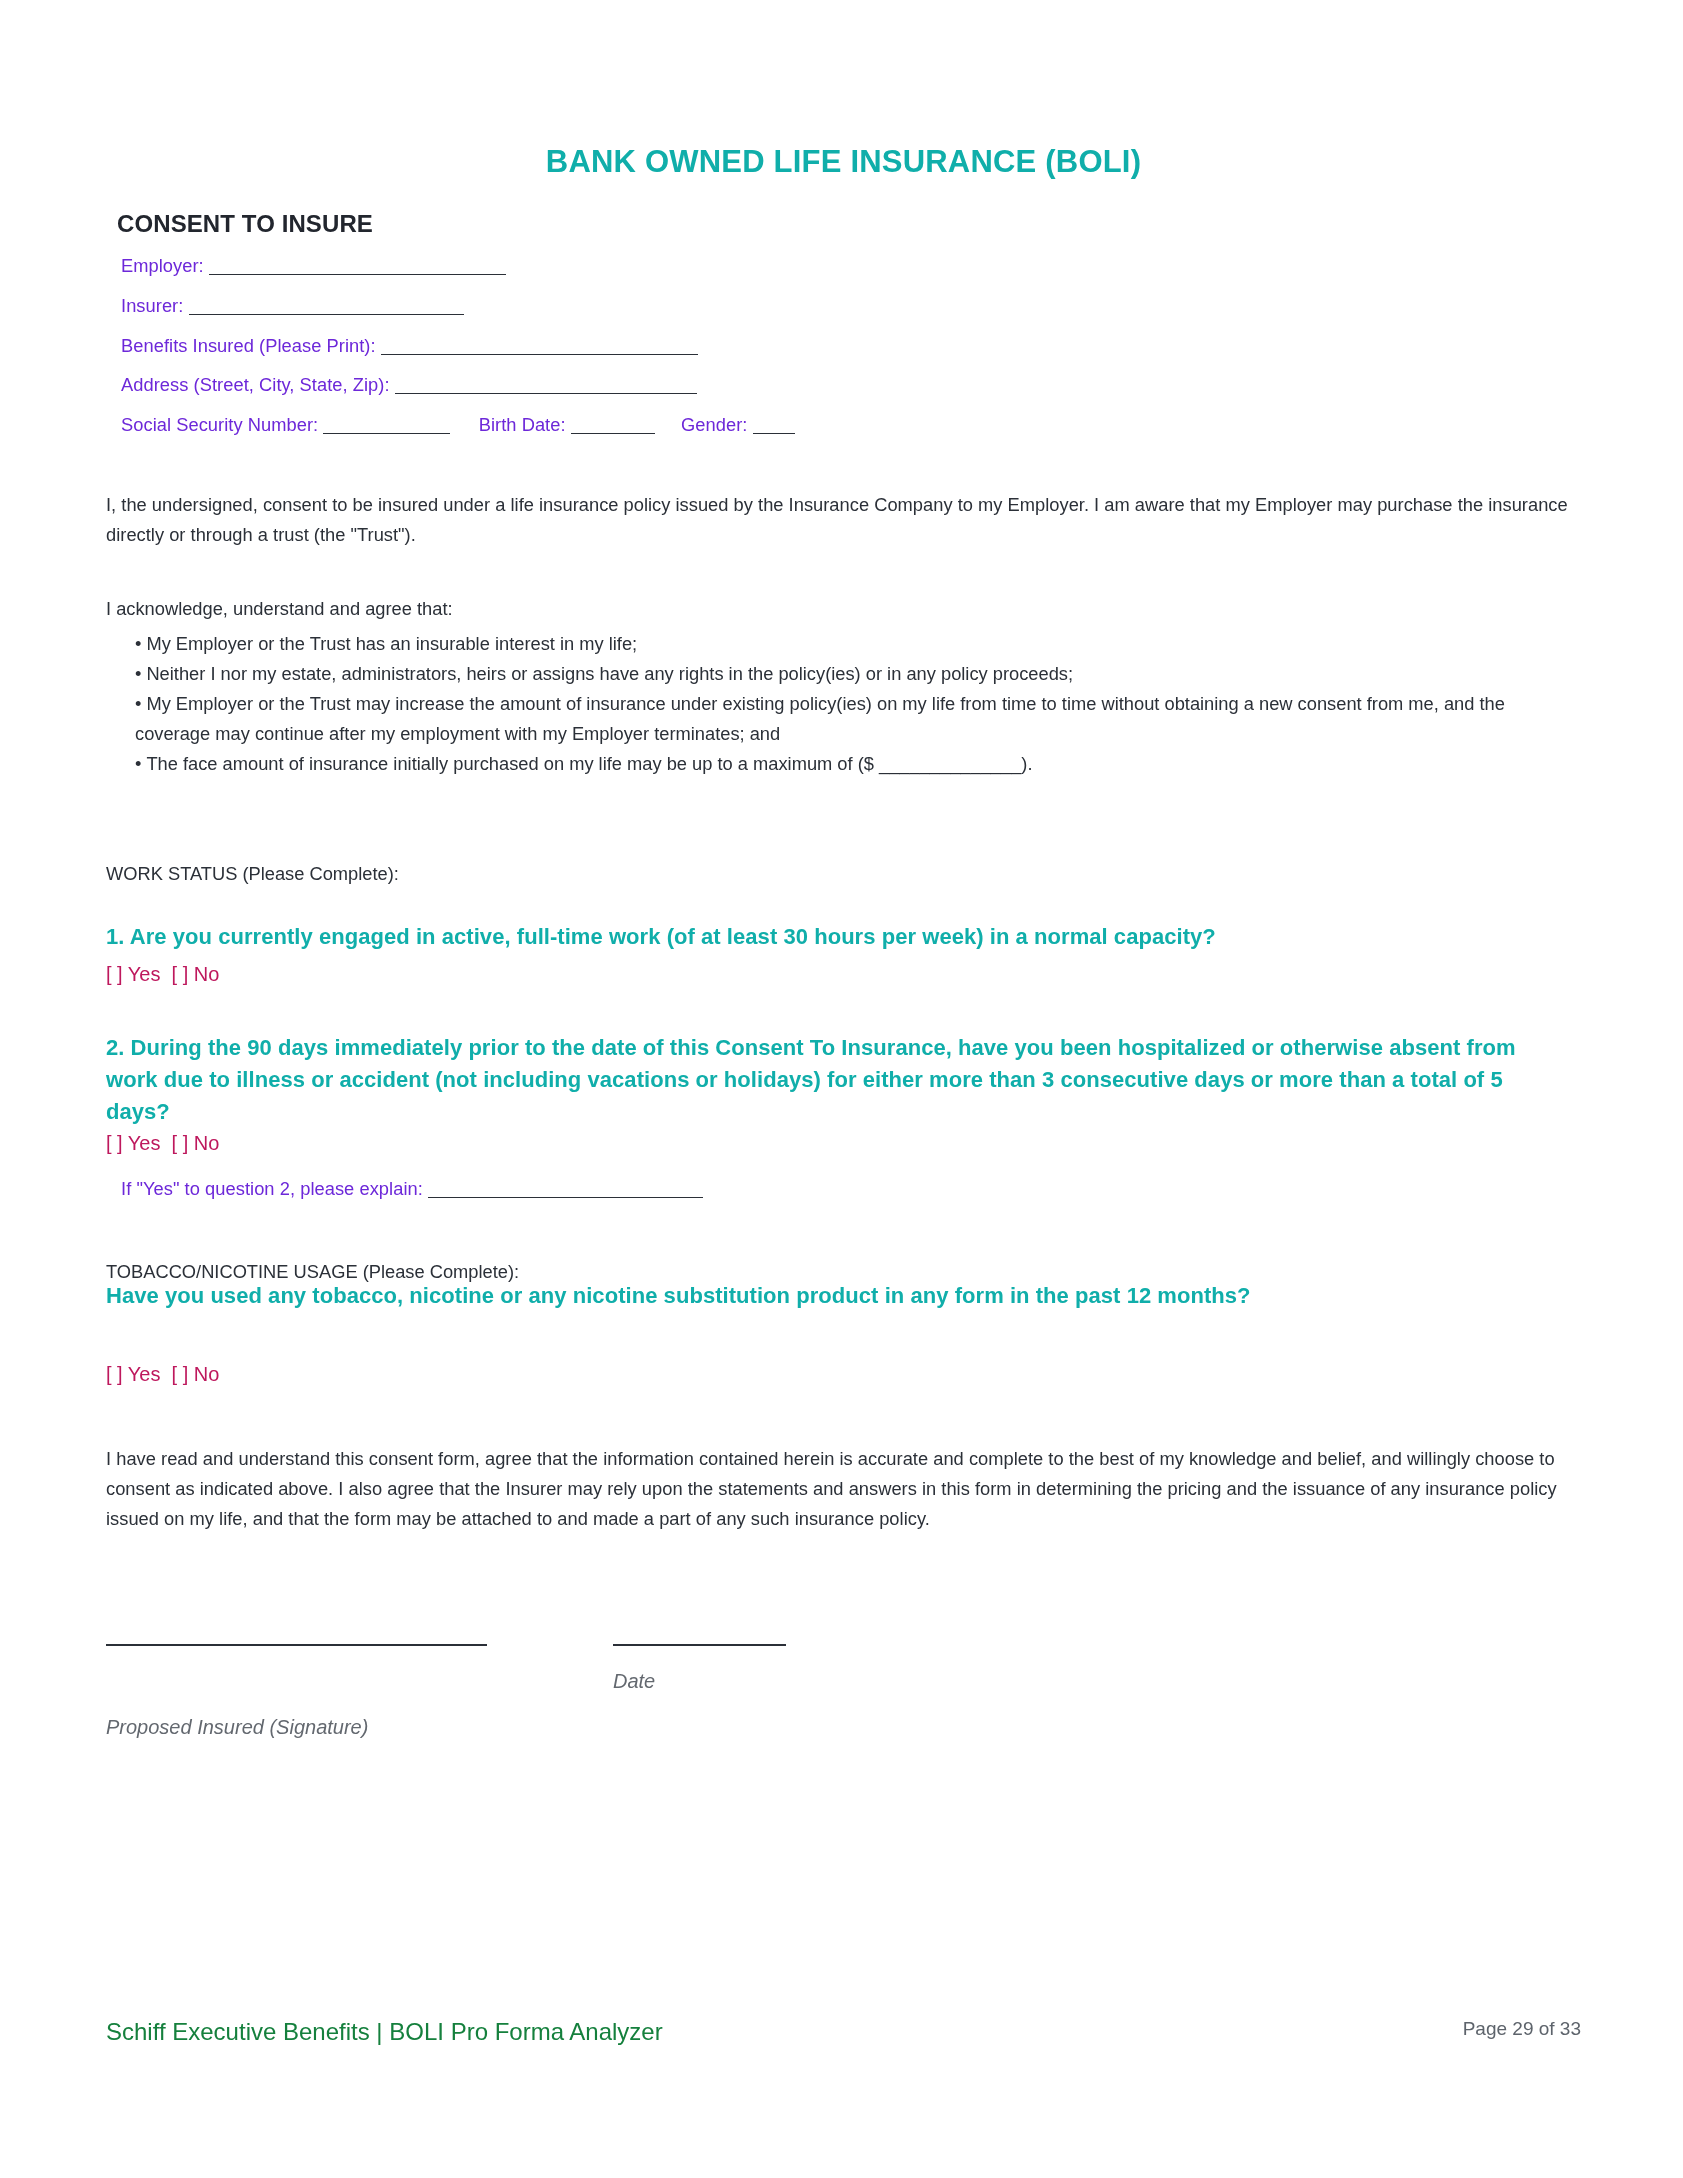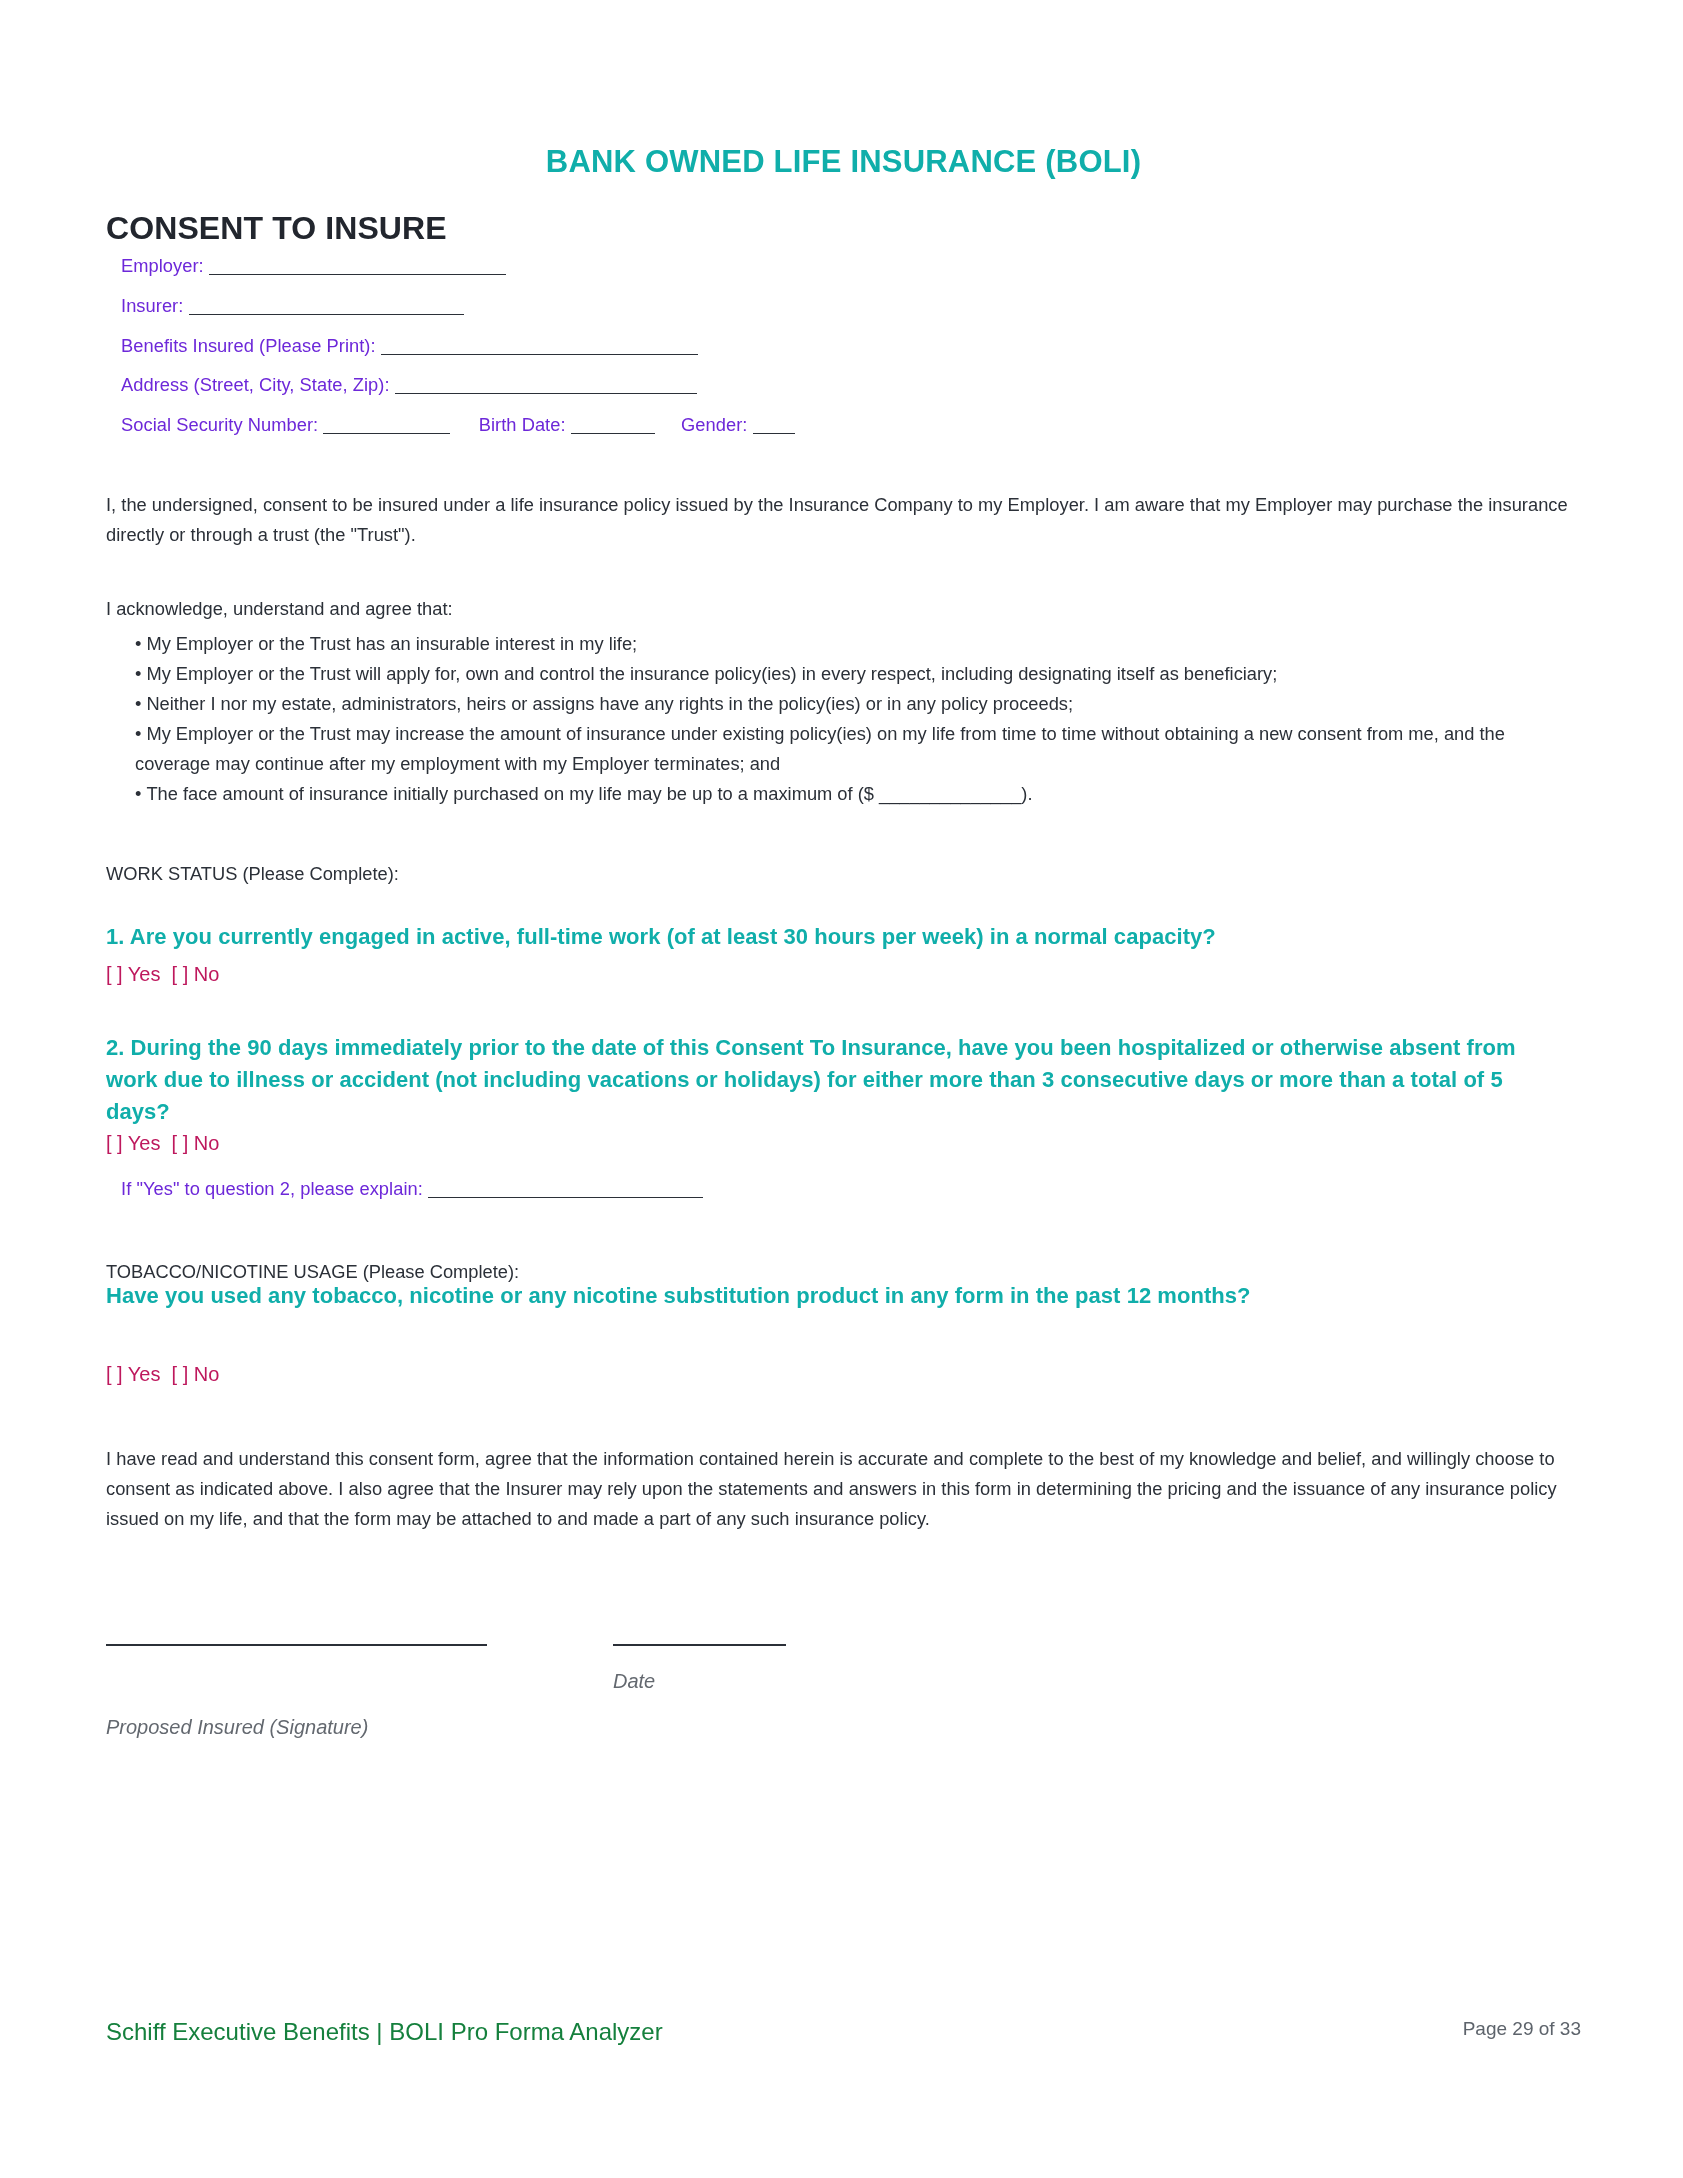--- a/index.html
+++ b/index.html
@@ -41,22 +41,22 @@
     color: #10aeaa;
     font-size: 31px;
     font-weight: bold;
     letter-spacing: 0.2px;
     white-space: nowrap;
   }
 
   
   .section-heading {
     position: absolute;
-    left: 0;
-    font-size: 32px;
+    left: 11px;
+    font-size: 24px;
     font-weight: bold;
     color: #22262e;
     letter-spacing: 0.1px;
     white-space: nowrap;
   }
 
   
   .field-row {
     position: absolute;
     left: 15px;
@@ -227,23 +227,20 @@
 
     <div class="para" style="top:490px;">I, the undersigned, consent to be insured under a life insurance policy issued by the Insurance Company to my Employer. I am aware that my Employer may purchase the insurance directly or through a trust (the "Trust").</div>
 
     <div class="plain-line" style="top:598px;">I acknowledge, understand and agree that:</div>
 
     <div class="bullets" style="top:629px;">
       <div class="bullet">
         <span class="dot">•</span><span>My Employer or the Trust has an insurable interest in my life;</span>
       </div>
       <div class="bullet">
-        <span class="dot">•</span><span>My Employer or the Trust will apply for, own and control the insurance policy(ies) in every respect, including designating itself as beneficiary;</span>
-      </div>
-      <div class="bullet">
         <span class="dot">•</span><span>Neither I nor my estate, administrators, heirs or assigns have any rights in the policy(ies) or in any policy proceeds;</span>
       </div>
       <div class="bullet">
         <span class="dot">•</span><span>My Employer or the Trust may increase the amount of insurance under existing policy(ies) on my life from time to time without obtaining a new consent from me, and the coverage may continue after my employment with my Employer terminates; and</span>
       </div>
       <div class="bullet">
         <span class="dot">•</span><span>The face amount of insurance initially purchased on my life may be up to a maximum of ($ ______________).</span>
       </div>
     </div>
 

